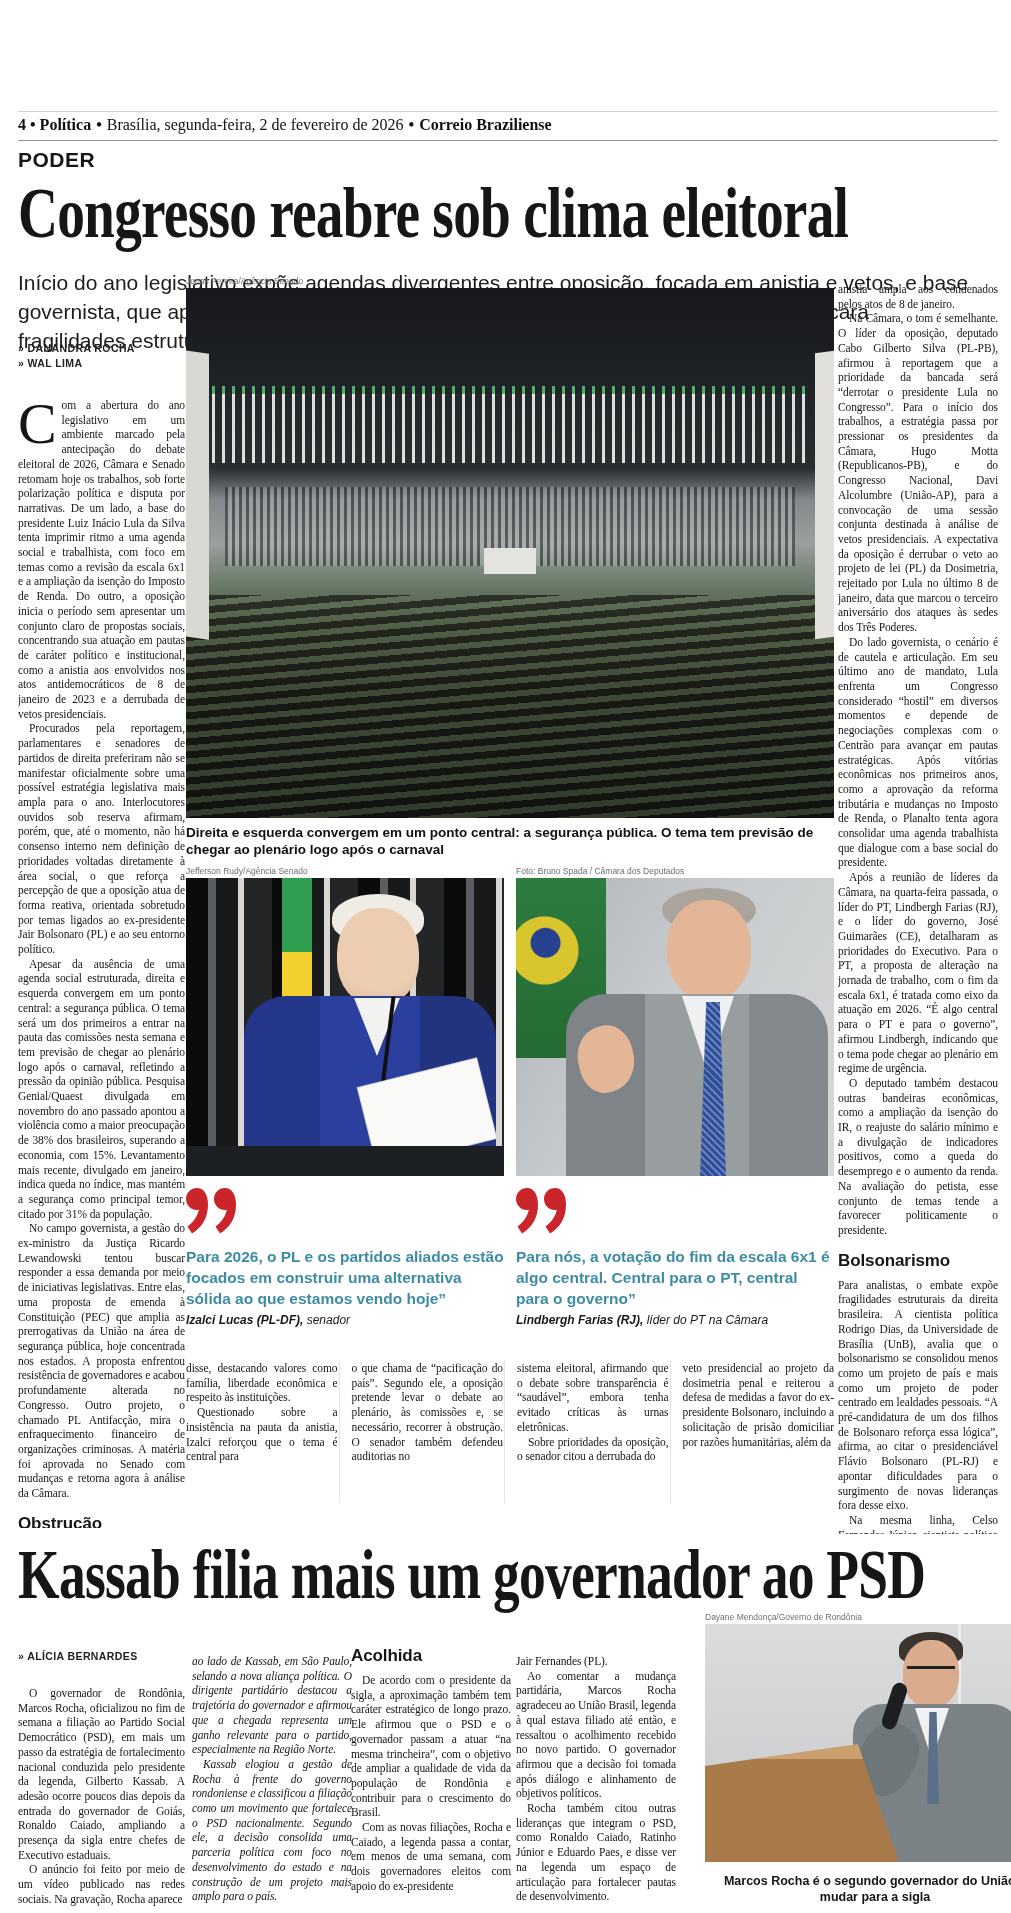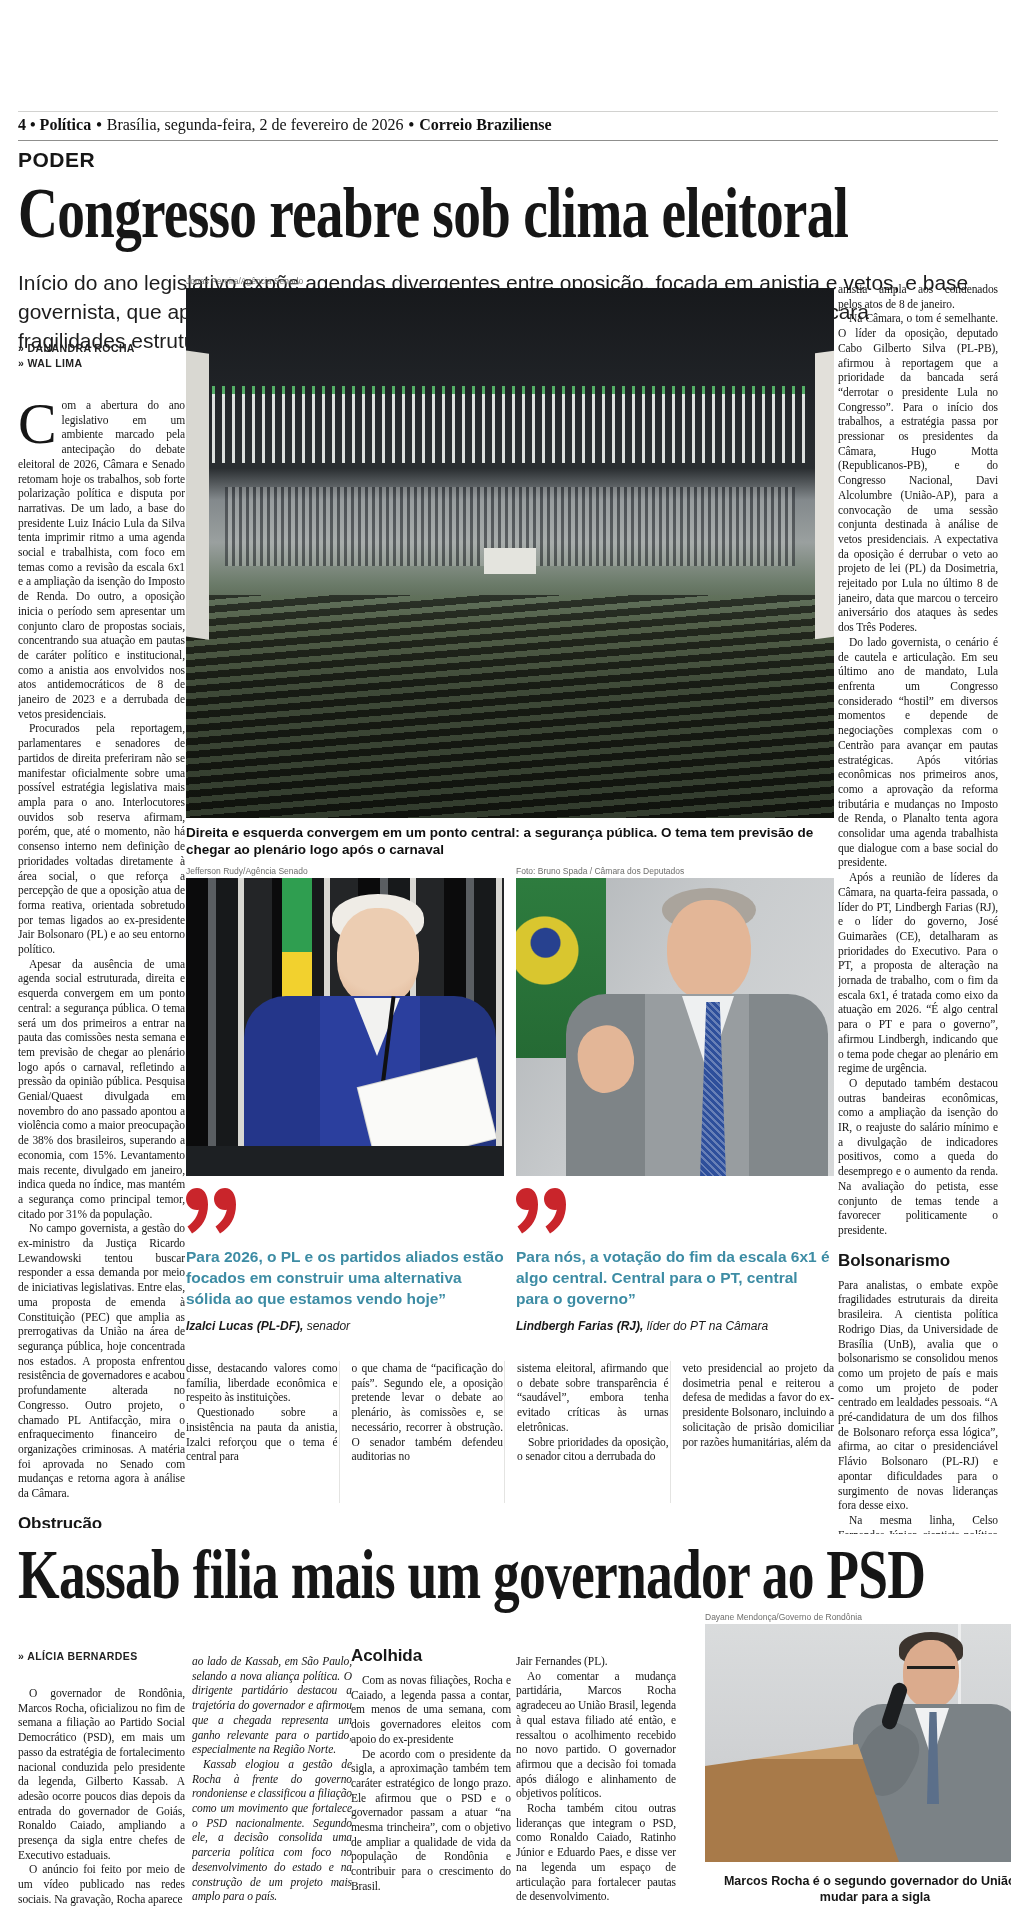--- a/index.html
+++ b/index.html
@@ -70,21 +70,21 @@
   .lin-suit{position:absolute;left:50px;top:116px;width:262px;height:184px;border-radius:40px 40px 0 0;
     background:linear-gradient(90deg,#7e8487 0 30%,#989da0 30% 70%,#82888b 70% 100%);}
   .lin-shirt{position:absolute;left:166px;top:118px;width:52px;height:78px;background:#eef0f1;clip-path:polygon(0 0,100% 0,50% 100%);}
   .lin-tie{position:absolute;left:184px;top:124px;width:26px;height:176px;
     background:repeating-linear-gradient(45deg,rgba(255,255,255,.28) 0 2px,transparent 2px 5px),#2e4f9b;
     clip-path:polygon(24% 0,76% 0,100% 100%,0 100%);}
   .lin-hand{position:absolute;left:62px;top:148px;width:56px;height:66px;border-radius:50% 42% 52% 40%;background:#e3b697;transform:rotate(-16deg);}
   
   .qicon{margin:12px 0 4px;}
   .qtext{font:bold 15.5px/21px "Liberation Sans",sans-serif;color:#3d8ca4;}
-  .qattr{margin-top:10px;font:italic 12px "Liberation Sans",sans-serif;color:#1a1a1a;}
+  .qattr{margin-top:4px;font:italic 12px "Liberation Sans",sans-serif;color:#1a1a1a;}
   .qattr b{font-style:italic;}
   
   .midcols{position:absolute;left:186px;top:1361px;width:648px;height:142px;display:flex;gap:13px;}
   .midcols .mcol{width:152px;overflow:hidden;}
   .midcols .mcol + .mcol{border-left:1px solid #e4e4e2;padding-left:12px;margin-left:-12px;}
   
   .headline2{position:absolute;left:18px;top:1536px;width:993px;height:88px;overflow:hidden;}
   .headline2 span{display:inline-block;white-space:nowrap;font:bold 70px/1.1 "Liberation Serif",serif;
                   letter-spacing:-1px;transform:scaleX(.765);transform-origin:0 50%;}
   .byline2{position:absolute;left:18px;top:1650px;font:bold 10.5px "Liberation Sans",sans-serif;letter-spacing:.4px;color:#222;}
@@ -226,22 +226,22 @@
   <div class="scol s1 body body-lg">
     <p>O governador de Rondônia, Marcos Rocha, oficializou no fim de semana a filiação ao Partido Social Democrático (PSD), em mais um passo da estratégia de fortalecimento nacional conduzida pelo presidente da legenda, Gilberto Kassab. A adesão ocorre poucos dias depois da entrada do governador de Goiás, Ronaldo Caiado, ampliando a presença da sigla entre chefes de Executivo estaduais.</p>
     <p>O anúncio foi feito por meio de um vídeo publicado nas redes sociais. Na gravação, Rocha aparece</p>
   </div>
   <div class="scol s2 body body-lg">
     <p class="noind">ao lado de Kassab, em São Paulo, selando a nova aliança política. O dirigente partidário destacou a trajetória do governador e afirmou que a chegada representa um ganho relevante para o partido, especialmente na Região Norte.</p>
     <p>Kassab elogiou a gestão de Rocha à frente do governo rondoniense e classificou a filiação como um movimento que fortalece o PSD nacionalmente. Segundo ele, a decisão consolida uma parceria política com foco no desenvolvimento do estado e na construção de um projeto mais amplo para o país.</p>
   </div>
   <div class="scol s3 body body-lg">
     <h3 style="margin-top:0">Acolhida</h3>
+    <p>De acordo com o presidente da sigla, a aproximação também tem caráter estratégico de longo prazo. Ele afirmou que o PSD e o governador passam a atuar “na mesma trincheira”, com o objetivo de ampliar a qualidade de vida da população de Rondônia e contribuir para o crescimento do Brasil.</p>
     <p>Com as novas filiações, Rocha e Caiado, a legenda passa a contar, em menos de uma semana, com dois governadores eleitos com apoio do ex-presidente</p>
-    <p>De acordo com o presidente da sigla, a aproximação também tem caráter estratégico de longo prazo. Ele afirmou que o PSD e o governador passam a atuar “na mesma trincheira”, com o objetivo de ampliar a qualidade de vida da população de Rondônia e contribuir para o crescimento do Brasil.</p>
   </div>
   <div class="scol s4 body body-lg">
     <p class="noind">Jair Fernandes (PL).</p>
     <p>Ao comentar a mudança partidária, Marcos Rocha agradeceu ao União Brasil, legenda à qual estava filiado até então, e ressaltou o acolhimento recebido no novo partido. O governador afirmou que a decisão foi tomada após diálogo e alinhamento de objetivos políticos.</p>
     <p>Rocha também citou outras lideranças que integram o PSD, como Ronaldo Caiado, Ratinho Júnior e Eduardo Paes, e disse ver na legenda um espaço de articulação para fortalecer pautas de desenvolvimento.</p>
   </div>
 
   <div class="sphoto-block">
     <div class="credit">Dayane Mendonça/Governo de Rondônia</div>
     <div class="photo ptRoc">

